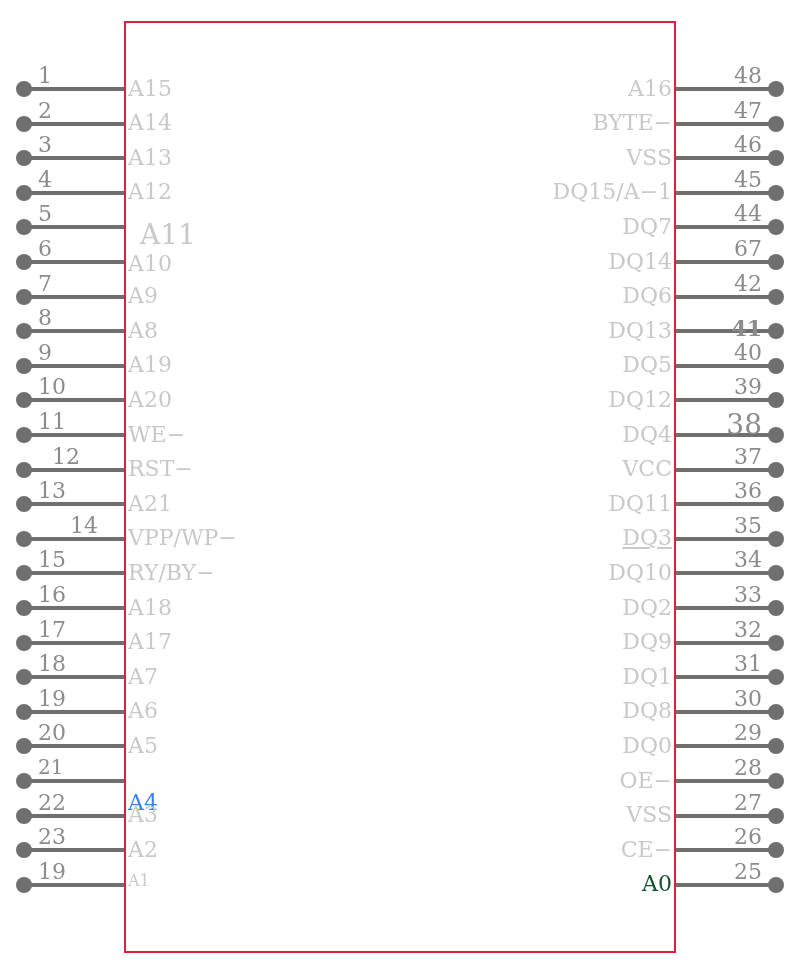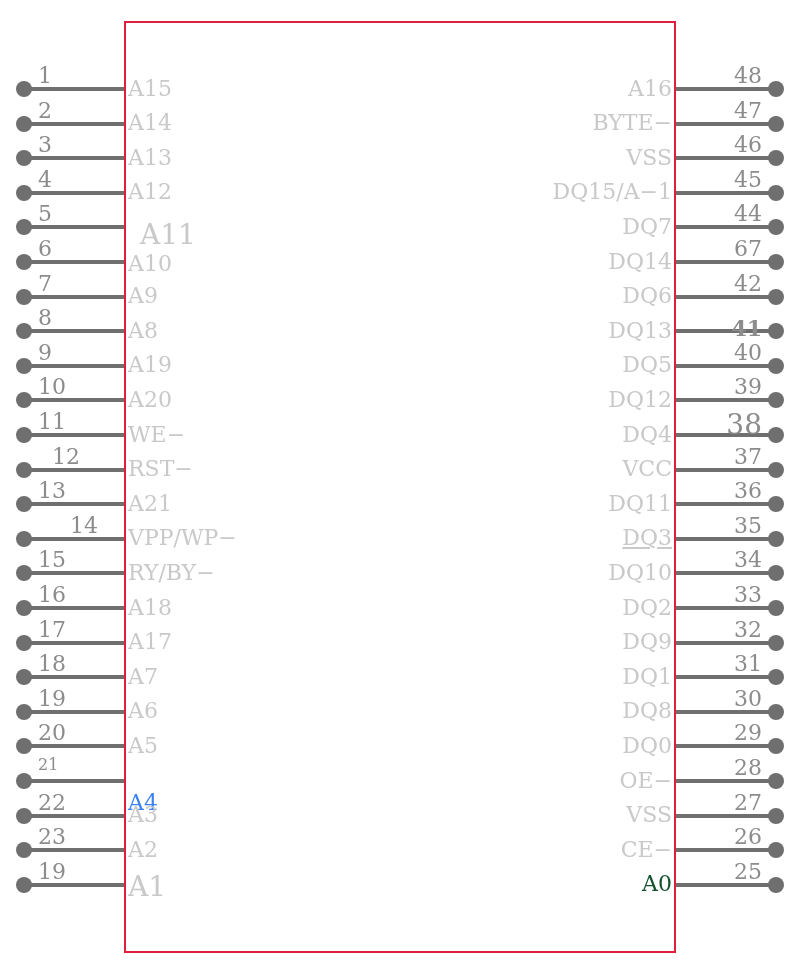--- a/index.html
+++ b/index.html
@@ -178,40 +178,40 @@
       </div>
       <div class="pin-row" style="top: 0px;">
         <div class="pin-wire" style="background: rgb(111, 111, 111); height: 4px; top: 744.4px; left: 22px; width: 102px;"></div>
         <div class="pin-dot" style="background: rgb(111, 111, 111); width: 16px; height: 16px; top: 738.4px; left: 16px;"></div>
         <div class="pin-number" style="color: rgb(140, 140, 140); font-size: 22px; top: 722.4px; left: 38px; text-align: left;">20</div>
         <div class="pin-name left-name" style="color: rgb(201, 201, 201); font-size: 22px; top: 734.96px; left: 128px;">A5</div>
       </div>
       <div class="pin-row" style="top: 0px;">
         <div class="pin-wire" style="background: rgb(111, 111, 111); height: 4px; top: 779px; left: 22px; width: 102px;"></div>
         <div class="pin-dot" style="background: rgb(111, 111, 111); width: 16px; height: 16px; top: 773px; left: 16px;"></div>
-        <div class="pin-number" style="color: rgb(140, 140, 140); font-size: 16px; top: 757px; left: 38px; text-align: left;">21</div>
+        <div class="pin-number" style="color: rgb(140, 140, 140); font-size: 20px; top: 757px; left: 38px; text-align: left;">21</div>
         <div class="pin-name left-name" style="color: #3b82f6; font-size: 22px; top: 769.56px; left: 128px; margin-top: 22px;">A4</div>
       </div>
       <div class="pin-row" style="top: 0px;">
         <div class="pin-wire" style="background: rgb(111, 111, 111); height: 4px; top: 813.6px; left: 22px; width: 102px;"></div>
         <div class="pin-dot" style="background: rgb(111, 111, 111); width: 16px; height: 16px; top: 807.6px; left: 16px;"></div>
         <div class="pin-number" style="color: rgb(140, 140, 140); font-size: 22px; top: 791.6px; left: 38px; text-align: right;">22</div>
         <div class="pin-name left-name" style="color: rgb(201, 201, 201); font-size: 22px; top: 804.16px; left: 128px;">A3</div>
       </div>
       <div class="pin-row" style="top: 0px;">
         <div class="pin-wire" style="background: rgb(111, 111, 111); height: 4px; top: 848.2px; left: 22px; width: 102px;"></div>
         <div class="pin-dot" style="background: rgb(111, 111, 111); width: 16px; height: 16px; top: 842.2px; left: 16px;"></div>
         <div class="pin-number" style="color: rgb(140, 140, 140); font-size: 22px; top: 826.2px; left: 38px; text-align: left;">23</div>
         <div class="pin-name left-name" style="color: rgb(201, 201, 201); font-size: 22px; top: 838.76px; left: 128px;">A2</div>
       </div>
       <div class="pin-row" style="top: 0px;">
         <div class="pin-wire" style="background: rgb(111, 111, 111); height: 4px; top: 882.8px; left: 22px; width: 102px;"></div>
         <div class="pin-dot" style="background: rgb(111, 111, 111); width: 16px; height: 16px; top: 876.8px; left: 16px;"></div>
         <div class="pin-number" style="color: rgb(140, 140, 140); font-size: 22px; top: 860.8px; left: 38px; text-align: left;">19</div>
-        <div class="pin-name left-name" style="color: rgb(201, 201, 201); font-size: 28px; top: 873.36px; left: 128px;">A1</div>
+        <div class="pin-name left-name" style="color: rgb(201, 201, 201); font-size: 16px; top: 873.36px; left: 128px;">A1</div>
       </div>
     </div>
   <div id="right-pin-layer">
       <div class="pin-row" style="top: 0px;">
         <div class="pin-wire" style="background: rgb(111, 111, 111); height: 4px; top: 87px; left: 676px; width: 102px;"></div>
         <div class="pin-dot" style="background: rgb(111, 111, 111); width: 16px; height: 16px; top: 81px; left: 768px;"></div>
         <div class="pin-number" style="color: rgb(140, 140, 140); font-size: 22px; top: 65px; left: 722px; width: 40px; text-align: right;">48</div>
         <div class="pin-name right-name" style="color: rgb(201, 201, 201); font-size: 22px; top: 77.56px; left: 372px; width: 300px;">A16</div>
       </div>
       <div class="pin-row" style="top: 0px;">

